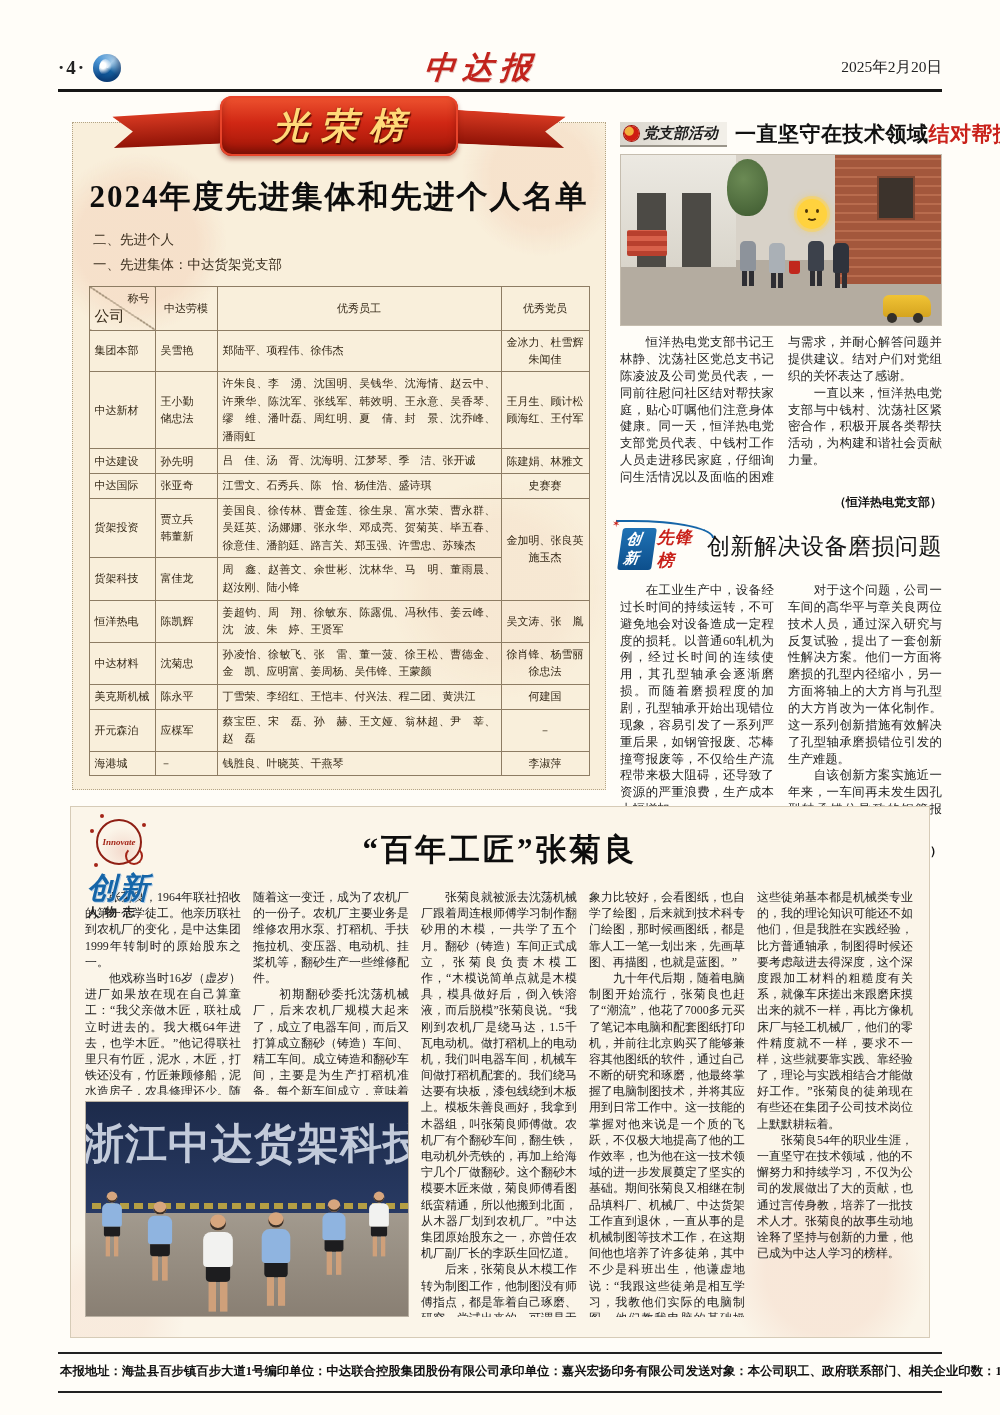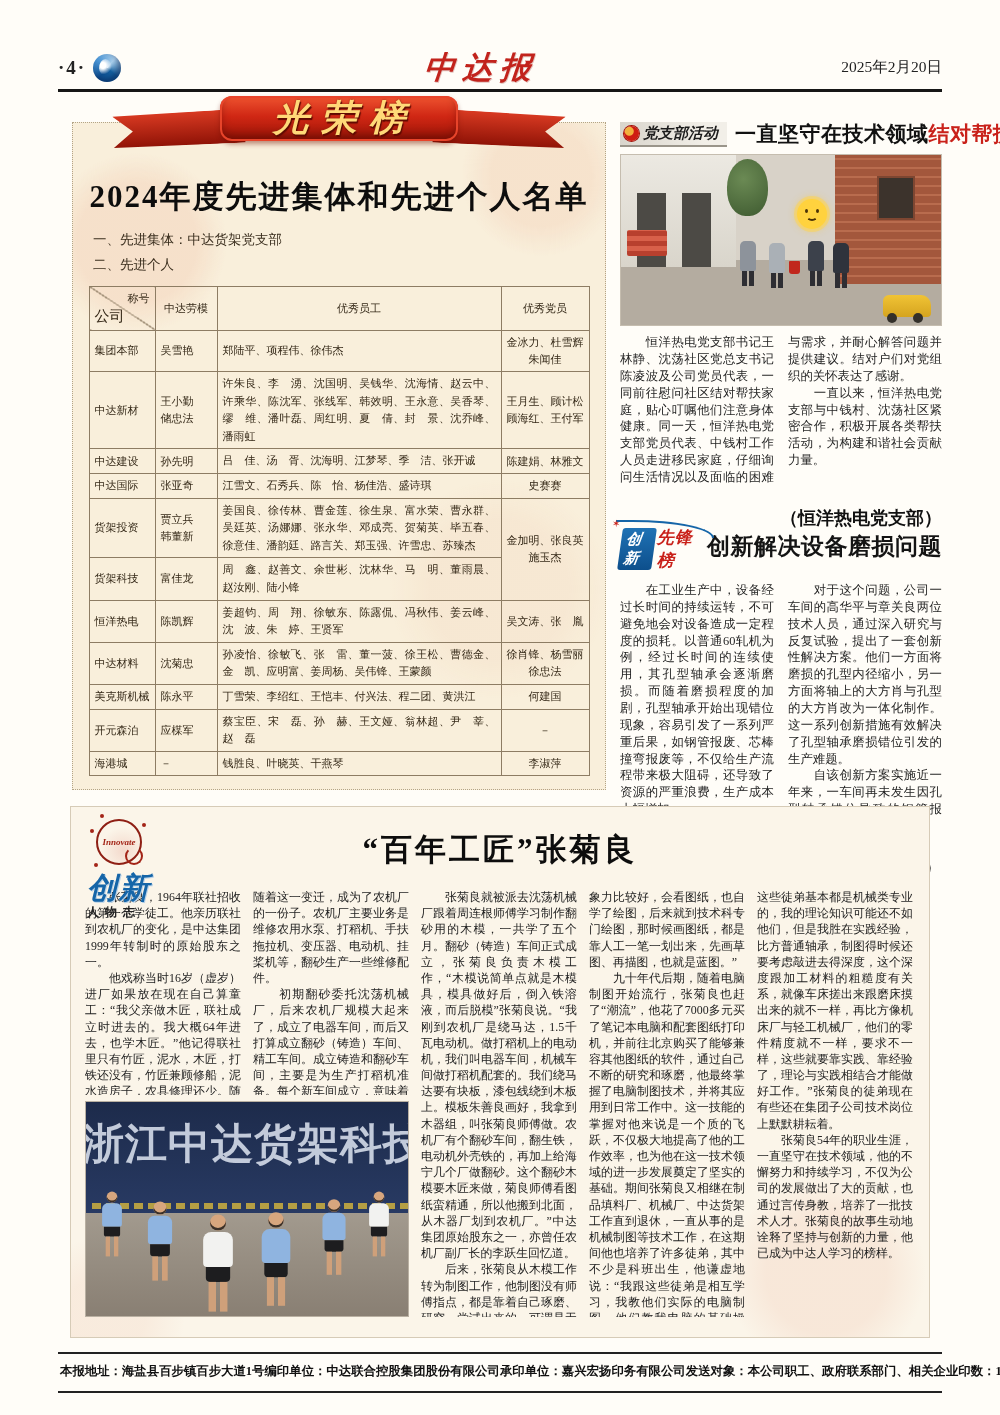--- a/index.html
+++ b/index.html
@@ -19,21 +19,21 @@
   .honor { position:absolute; left:72px; top:122px; width:534px; height:668px; background:
       radial-gradient(circle at 12% 18%, rgba(226,138,104,.14) 0 60px, transparent 90px),
       radial-gradient(circle at 88% 8%, rgba(226,138,104,.12) 0 50px, transparent 80px),
       radial-gradient(circle at 80% 70%, rgba(226,150,110,.08) 0 70px, transparent 110px),
       #f9efdb;
     border:1px dotted #b3a486; }
   .banner { position:relative; width:460px; margin:-27px auto 0; height:64px; }
   .wing { position:absolute; top:16px; width:132px; height:34px; background:linear-gradient(180deg,#d93a22,#8e1206); }
   .wing.l { left:4px; clip-path:polygon(0 4%, 100% 0, 100% 100%, 0 96%, 15% 50%); transform:rotate(-3deg); }
   .wing.r { right:4px; clip-path:polygon(0 0, 100% 4%, 85% 50%, 100% 96%, 0 100%); transform:rotate(3deg); }
-  .banner-center { position:absolute; left:50%; top:0; transform:translateX(-50%); width:238px; height:45px; background:linear-gradient(180deg,#ef5430 0%, #d02714 45%, #9c1406 100%); border-radius:12px; display:flex; align-items:center; justify-content:center; box-shadow:0 3px 5px rgba(110,15,0,.45), inset 0 0 0 2px #e8442a, inset 0 -6px 10px rgba(70,5,0,.5); }
+  .banner-center { position:absolute; left:50%; top:0; transform:translateX(-50%); width:238px; height:60px; background:linear-gradient(180deg,#ef5430 0%, #d02714 45%, #9c1406 100%); border-radius:12px; display:flex; align-items:center; justify-content:center; box-shadow:0 3px 5px rgba(110,15,0,.45), inset 0 0 0 2px #e8442a, inset 0 -6px 10px rgba(70,5,0,.5); }
   .banner-text { font-size:36px; font-weight:bold; font-style:italic; color:#ffd978; letter-spacing:12px; padding-left:12px; text-shadow:1px 2px 1px #5f0a02, 0 0 2px #8c2a10; }
   .honor-title { text-align:center; font-size:31px; font-weight:bold; letter-spacing:2px; color:#0d0d0d; margin:16px 8px 10px; }
   .honor-intro { margin:0 20px 8px; font-size:13.5px; line-height:1.85; color:#3a2e1e; }
   .honor-intro p { margin:0; }
   .honor-table { margin:4px auto 0; border-collapse:collapse; width:500px; font-size:11px; color:#342817; table-layout:fixed; }
   .honor-table td, .honor-table th { border:1px solid #8d7c63; padding:3px 5px; vertical-align:middle; font-weight:normal; }
   .col-company { width:66px; } .col-model { width:62px; } .col-emp { width:284px; } .col-party { width:88px; }
   .diag { position:relative; height:44px; padding:0 !important; background:linear-gradient(to top right, transparent calc(50% - .5px), #8d7c63 calc(50% - .5px), #8d7c63 calc(50% + .5px), transparent calc(50% + .5px)); }
   .diag .t { position:absolute; top:4px; right:5px; font-size:11px; }
   .diag .b { position:absolute; bottom:4px; left:5px; font-size:15px; }
@@ -62,30 +62,30 @@
   .p1-person .legs { width:12px; height:15px; margin:0 auto; background:linear-gradient(90deg,#2e2e33 0 40%, transparent 40% 60%, #2e2e33 60%); }
   .p1-sun { position:absolute; width:30px; height:30px; border-radius:50%; background:#ffd23e; box-shadow:0 0 0 3px rgba(255,214,80,.5), 0 0 8px rgba(255,200,40,.8); }
   .p1-sun .eye { position:absolute; top:10px; width:3px; height:4px; border-radius:50%; background:#4a3206; }
   .p1-sun .eye.l { left:8px; } .p1-sun .eye.r { right:8px; }
   .p1-sun .smile { position:absolute; left:9px; top:15px; width:12px; height:7px; border:2px solid #4a3206; border-top:none; border-left-color:transparent; border-right-color:transparent; border-radius:0 0 10px 10px; }
   .p1-bag { position:absolute; width:11px; height:13px; background:#c1271d; border-radius:1px 1px 3px 3px; }
   .p1-trike { position:absolute; right:3%; bottom:5%; width:48px; height:22px; background:linear-gradient(#f0c335,#d5a41f); border-radius:6px 10px 4px 4px; }
   .p1-trike::after { content:""; position:absolute; left:4px; bottom:-6px; width:10px; height:10px; border-radius:50%; background:#33302a; box-shadow:26px 0 0 #33302a; }
   .art-text { margin-top:8px; column-count:2; column-gap:14px; font-size:12.4px; line-height:1.36; text-align:justify; color:#1f1f1f; }
   .art-text p { margin:0; }
-  .attribution { font-size:18px; font-weight:bold; text-align:right; margin-top:20px; color:#111; }
+  .attribution { font-size:12px; font-weight:bold; text-align:right; margin-top:8px; color:#111; }
 
   .innov-art { position:absolute; left:620px; top:520px; width:322px; }
   .innov-head { display:flex; align-items:center; gap:10px; }
   .innov-badge { position:relative; display:flex; align-items:center; gap:3px; padding-top:6px; }
   .innov-badge::before { content:""; position:absolute; left:-4px; top:0; width:96px; height:16px; border:2px solid #1565a8; border-bottom:none; border-left:none; border-radius:0 100% 0 0/0 120% 0 0; }
   .innov-badge .star { color:#c9211a; font-size:10px; position:absolute; left:-8px; top:-2px; }
   .badge-main { background:linear-gradient(180deg,#1f72b5,#0d4f8c); color:#fff; font-weight:bold; font-size:15px; font-style:italic; padding:2px 5px; transform:skewX(-8deg); border-radius:3px; letter-spacing:1px; }
   .badge-sub { color:#c9211a; font-weight:bold; font-style:italic; font-size:17px; letter-spacing:1px; }
-  .innov-title { font-size:23px; font-weight:bold; color:#141414; letter-spacing:.5px; white-space:nowrap; }
+  .innov-title { font-size:23px; font-weight:normal; color:#141414; letter-spacing:.5px; white-space:nowrap; }
 
   
   .feature { position:absolute; left:70px; top:806px; width:860px; height:532px; background:
       radial-gradient(circle at 88% 88%, rgba(228,150,120,.14) 0 60px, transparent 100px),
       radial-gradient(circle at 4% 96%, rgba(228,150,120,.10) 0 40px, transparent 80px),
       #fbf5e9;
     border:1px solid #d6cbb7; padding:10px 14px; }
   .feature-head { position:relative; height:62px; }
   .f-logo { position:absolute; left:2px; top:2px; display:flex; align-items:center; gap:8px;flex-direction:column; }
   .f-logo-circle { width:46px; height:46px; border:2px solid #8e1f14; border-radius:50%; position:relative; display:flex; align-items:center; justify-content:center; background:radial-gradient(circle at 60% 70%, rgba(200,60,40,.15), transparent 60%); }
@@ -134,22 +134,22 @@
   <div class="honor">
     <div class="banner">
       <span class="wing l"></span>
       <span class="wing r"></span>
       <span class="banner-center">
         <span class="banner-text">光荣榜</span>
       </span>
     </div>
     <div class="honor-title">2024年度先进集体和先进个人名单</div>
     <div class="honor-intro">
+        <p>二、先进个人</p>
         <p>一、先进集体：中达货架党支部</p>
-        <p>二、先进个人</p>
       </div>
     <table class="honor-table">
       <colgroup>
           <col class="col-company">
           <col class="col-model">
           <col class="col-emp">
           <col class="col-party">
         </colgroup>
       <thead>
         <tr>

